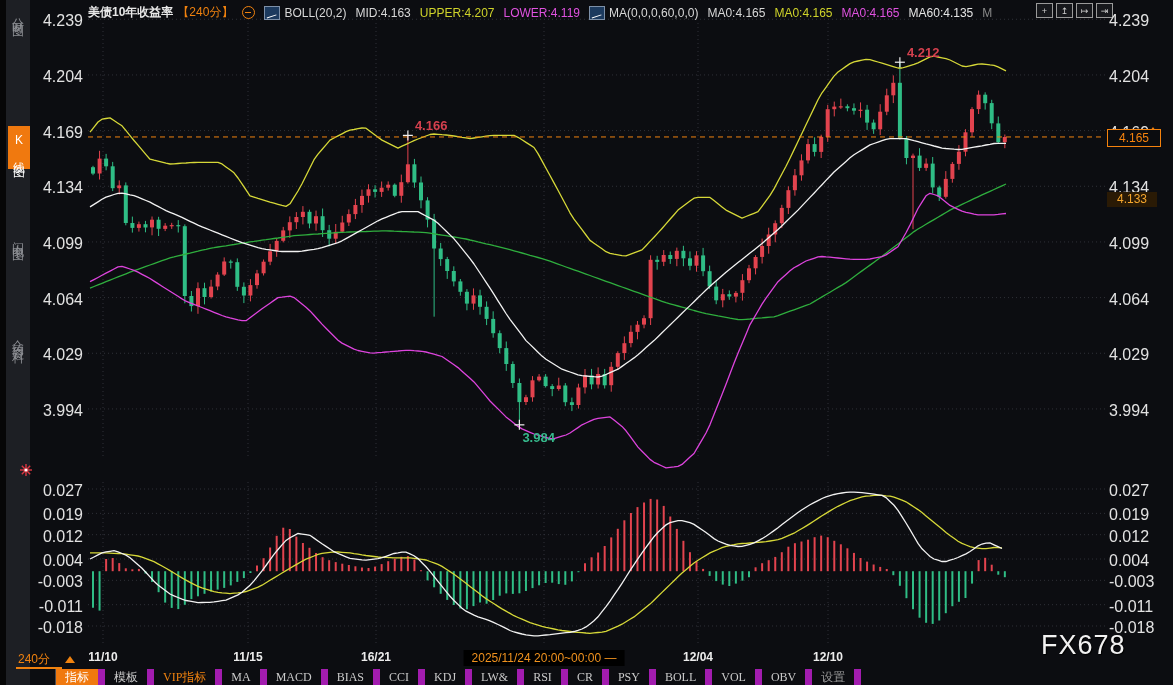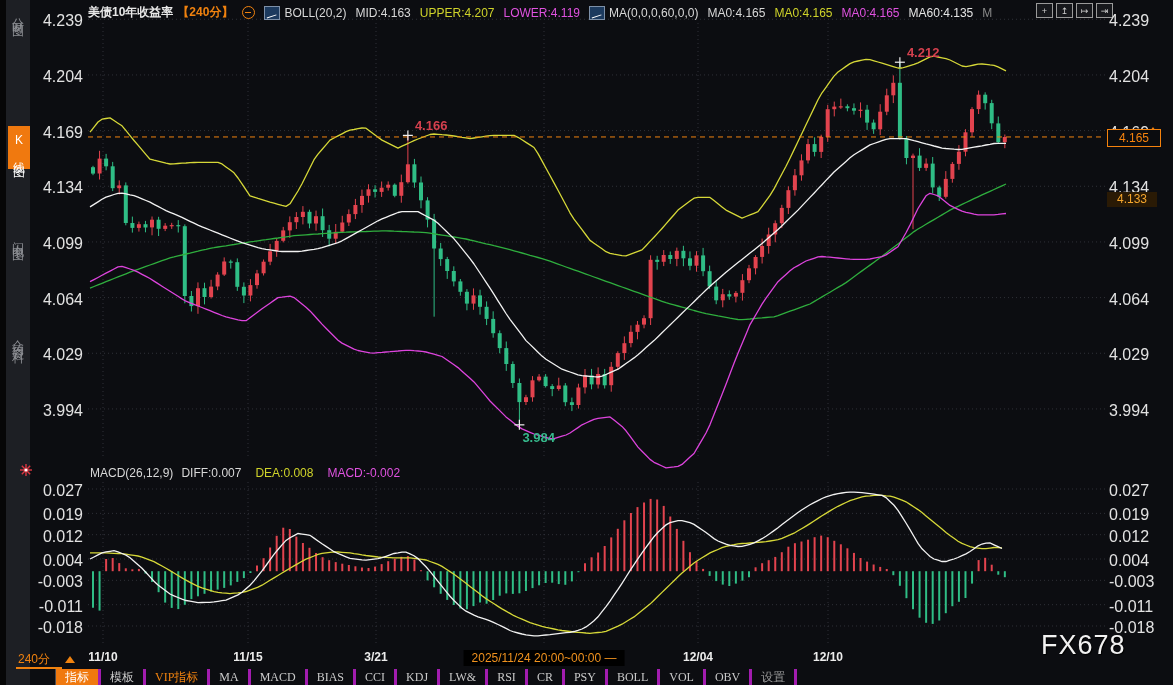--- a/index.html
+++ b/index.html
@@ -49,21 +49,21 @@
   .right-arrow .tri-up{border-bottom-color:#f5820d;}
   
   .macd-hdr{position:absolute;left:90px;top:466px;font-size:12px;display:flex;gap:14px;white-space:nowrap;}
   .starburst{position:absolute;left:19px;top:463px;}
   
   .watermark{position:absolute;left:1041px;top:630px;font-size:27px;color:#f2f2f2;
       letter-spacing:1px;text-shadow:1px 1px 1px #000;}
   
   .toolbar{position:absolute;left:55px;top:669px;height:16px;display:flex;align-items:stretch;
       font-family:"Liberation Serif",serif;font-size:12px;color:#c9c9c9;}
-  .tb-btn{padding:0 9px;display:flex;align-items:center;border-right:3px solid #a21caf;cursor:pointer;}
+  .tb-btn{padding:0 9px;display:flex;align-items:center;border-right:7px solid #a21caf;cursor:pointer;}
   .tb-btn:first-child{border-left:1px solid #4a4c52;}
   .tb-btn.active{background:#f0790f;color:#fff;}
   .tb-btn.vip{color:#f0820f;}
   .tb-btn.muted{color:#9a9a9a;}
   svg text.ann{font:bold 13px "Liberation Sans",sans-serif;}
   .grid{stroke:#2f3138;stroke-width:1;stroke-dasharray:1,3;}
 </style>
 </head>
 <body>
 
@@ -547,21 +547,21 @@
 
   <div class="sidebar">
     <div class="sb-item" style="top:8px">分时图</div>
     <div class="sb-item active" style="top:126px">K线图</div>
     <div class="sb-item" style="top:232px">闪电图</div>
     <div class="sb-item" style="top:330px">合约资料</div>
   </div>
 
   <div class="hdr">
     <span class="title">美债10年收益率</span>
-      <span class="c-orange" style="font-weight:bold;margin-left:-5px">【240分】</span>
+      <span class="c-orange" style="font-weight:normal;margin-left:-5px">【240分】</span>
     <span class="circle-minus"></span>
     <span class="mini-chart-icon"></span>
     <span class="c-white" style="margin-left:-5px">BOLL(20,2)</span>
     <span class="c-white">MID:4.163</span>
     <span class="c-yellow">UPPER:4.207</span>
     <span class="c-magenta">LOWER:4.119</span>
     <span class="mini-chart-icon"></span>
     <span class="c-white" style="margin-left:-5px">MA(0,0,0,60,0,0)</span>
     <span class="c-white">MA0:4.165</span>
     <span class="c-yellow">MA0:4.165</span>
@@ -611,21 +611,21 @@
       <div class="ylab " style="top: 506.364px; left: 1109px;">0.019</div>
       <div class="ylab " style="top: 527.672px; left: 1109px;">0.012</div>
       <div class="ylab " style="top: 552.024px; left: 1109px;">0.004</div>
       <div class="ylab " style="top: 573.332px; left: 1109px;">-0.003</div>
       <div class="ylab " style="top: 597.684px; left: 1109px;">-0.011</div>
       <div class="ylab " style="top: 618.992px; left: 1109px;">-0.018</div>
     </div>
   <div class="dates-row" id="dates-row">
       <div class="datelab" style="left: 103px;">11/10</div>
       <div class="datelab" style="left: 248px;">11/15</div>
-      <div class="datelab" style="left: 376px;">3/21</div>
+      <div class="datelab" style="left: 376px;">16/21</div>
       <div class="datelab hl" style="left: 544px;">2025/11/24 20:00~00:00 —</div>
       <div class="datelab" style="left: 698px;">12/04</div>
       <div class="datelab" style="left: 828px;">12/10</div>
     </div>
 
   <div class="right-arrow" style="top:127px">
       <span class="tri-up"></span>
     </div>
   <div class="badge-cur" id="badge-cur" style="top: 128.967px;">4.165</div>
   <div class="badge-sec" id="badge-sec" style="top: 191.863px;">4.133</div>
@@ -634,26 +634,20 @@
     <svg width="14" height="14" viewBox="0 0 14 14">
       <g stroke="#e03540" stroke-width="1.4">
         <line x1="7" y1="1" x2="7" y2="13"></line>
           <line x1="1" y1="7" x2="13" y2="7"></line>
         <line x1="2.8" y1="2.8" x2="11.2" y2="11.2"></line>
           <line x1="11.2" y1="2.8" x2="2.8" y2="11.2"></line>
       </g>
         <circle cx="7" cy="7" r="1.6" fill="#fff"></circle>
     </svg>
   </span>
-  <div class="macd-hdr">
-    <span class="c-white">MACD(26,12,9)</span>
-    <span class="c-white" style="margin-left:-6px">DIFF:0.007</span>
-    <span class="c-yellow">DEA:0.008</span>
-    <span class="c-magenta">MACD:-0.002</span>
-  </div>
 
   <div class="tf">
     <span>240分</span>
     <span class="tri-up"></span>
   </div>
   <div class="tf-underline"></div>
 
   <div class="watermark">FX678</div>
 
   <div class="toolbar">

